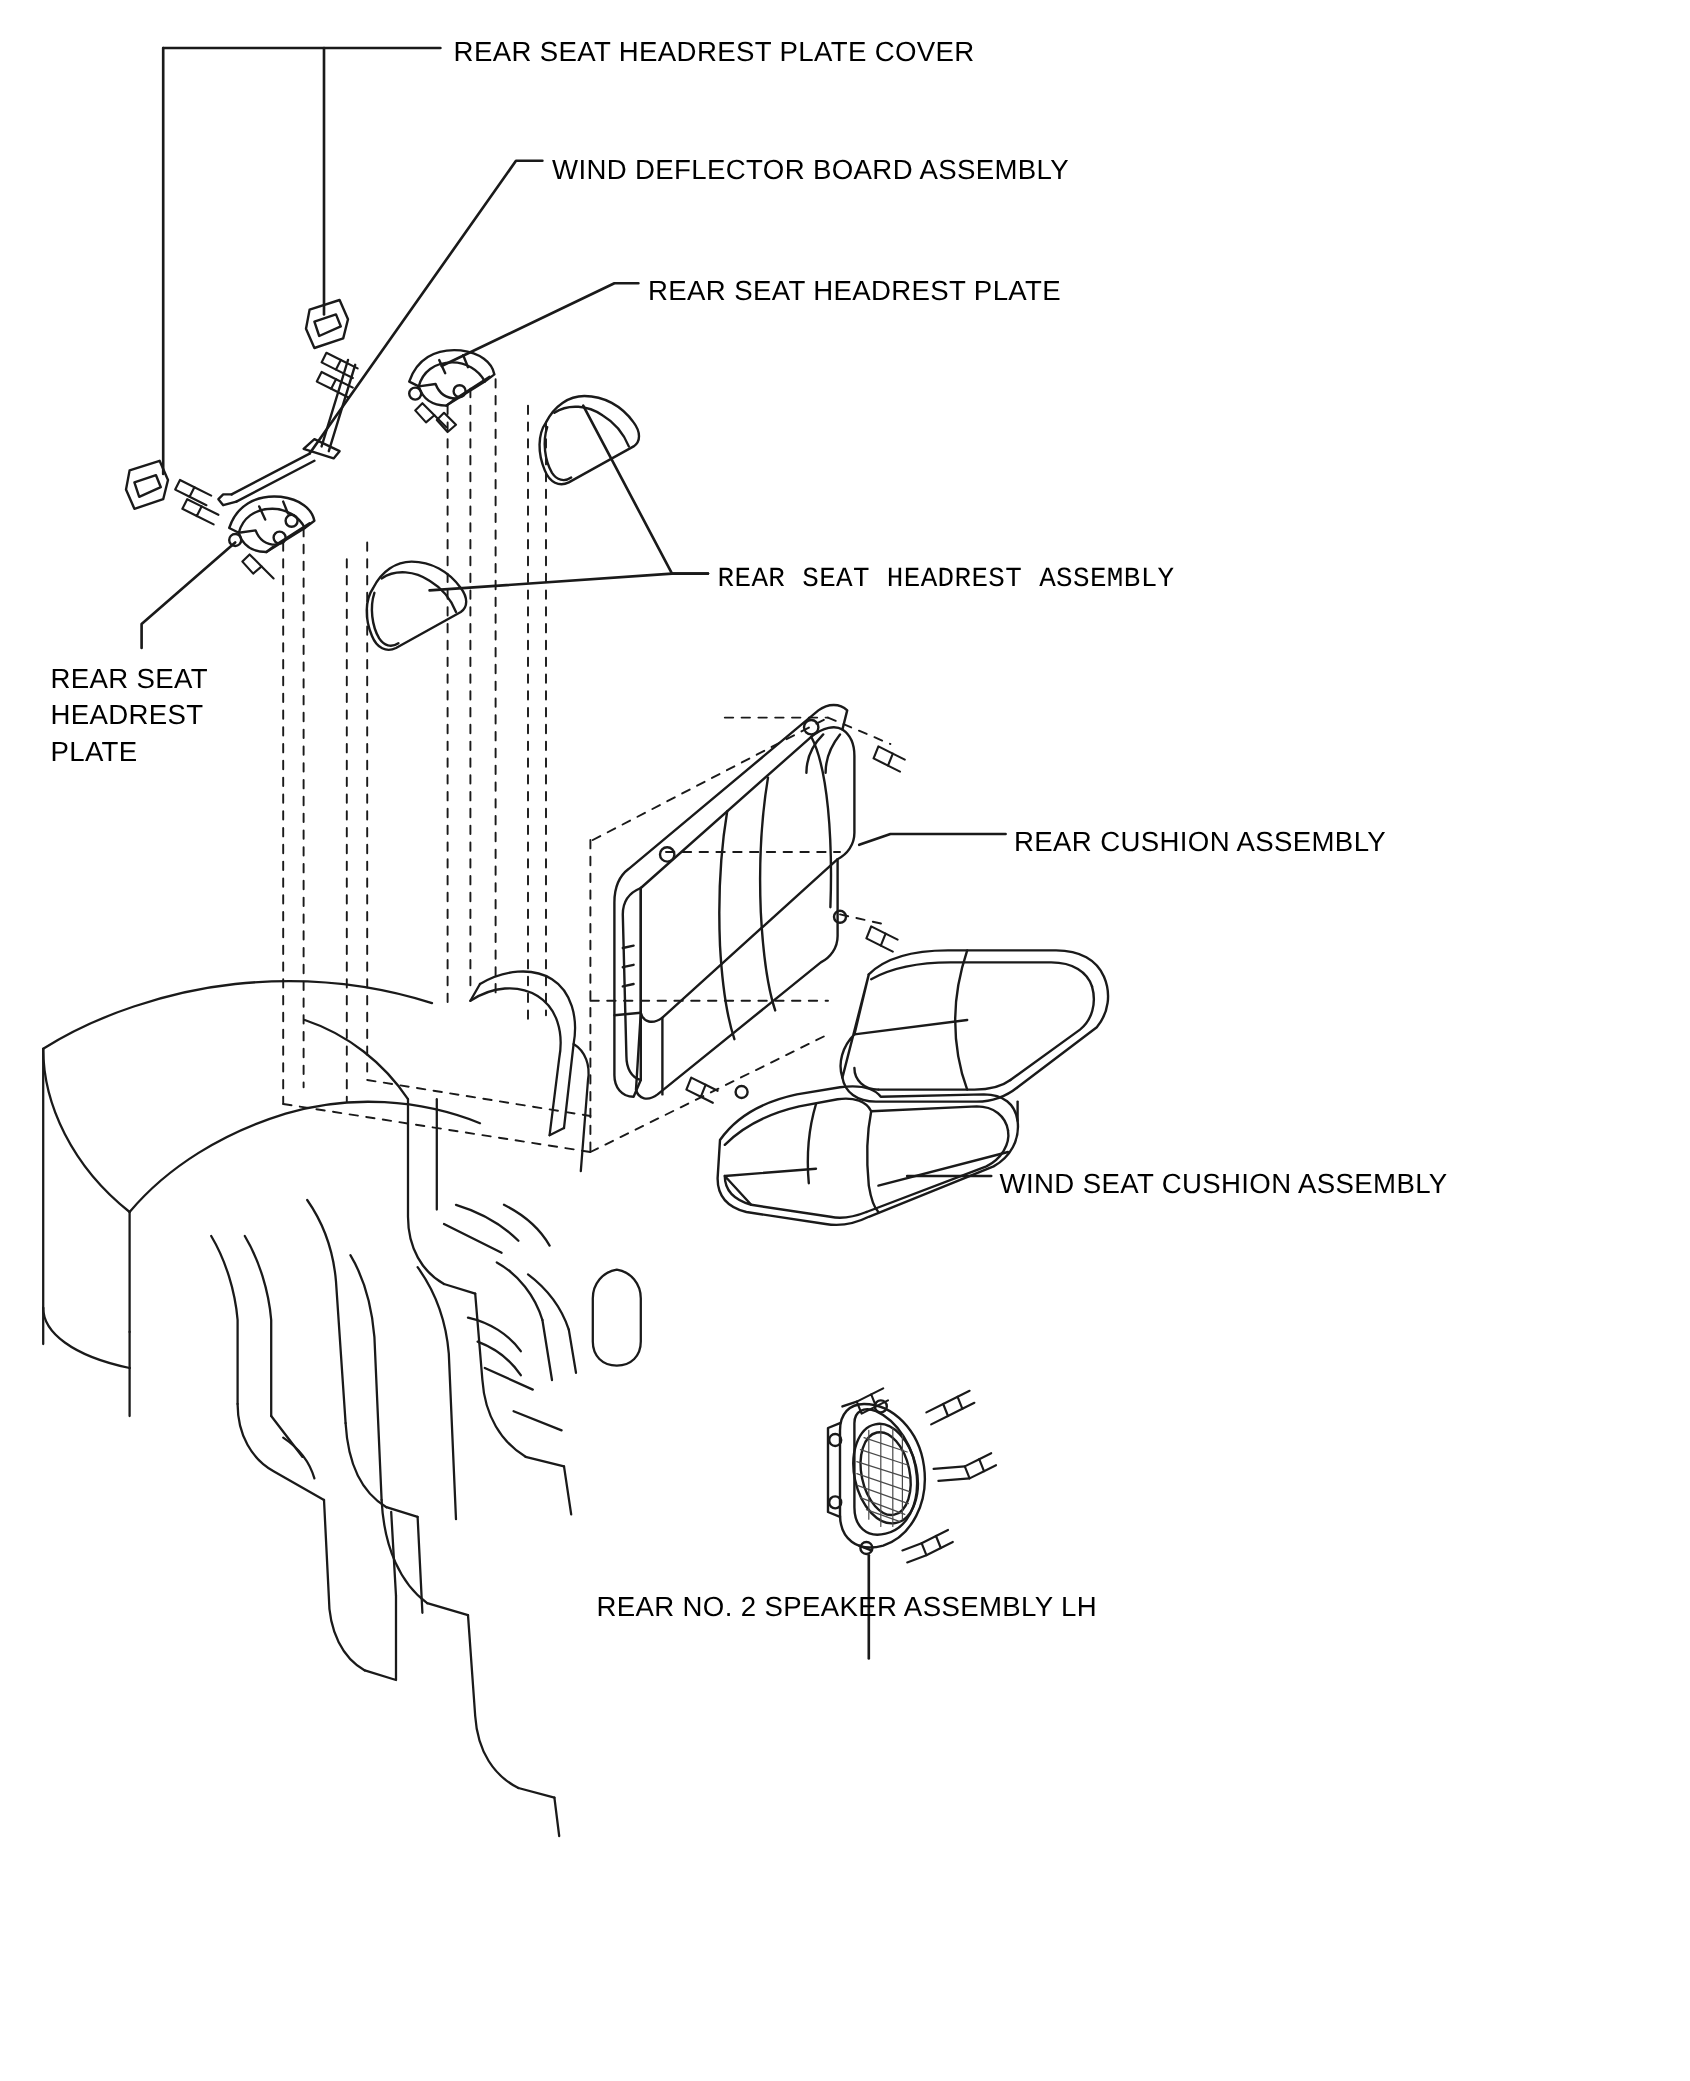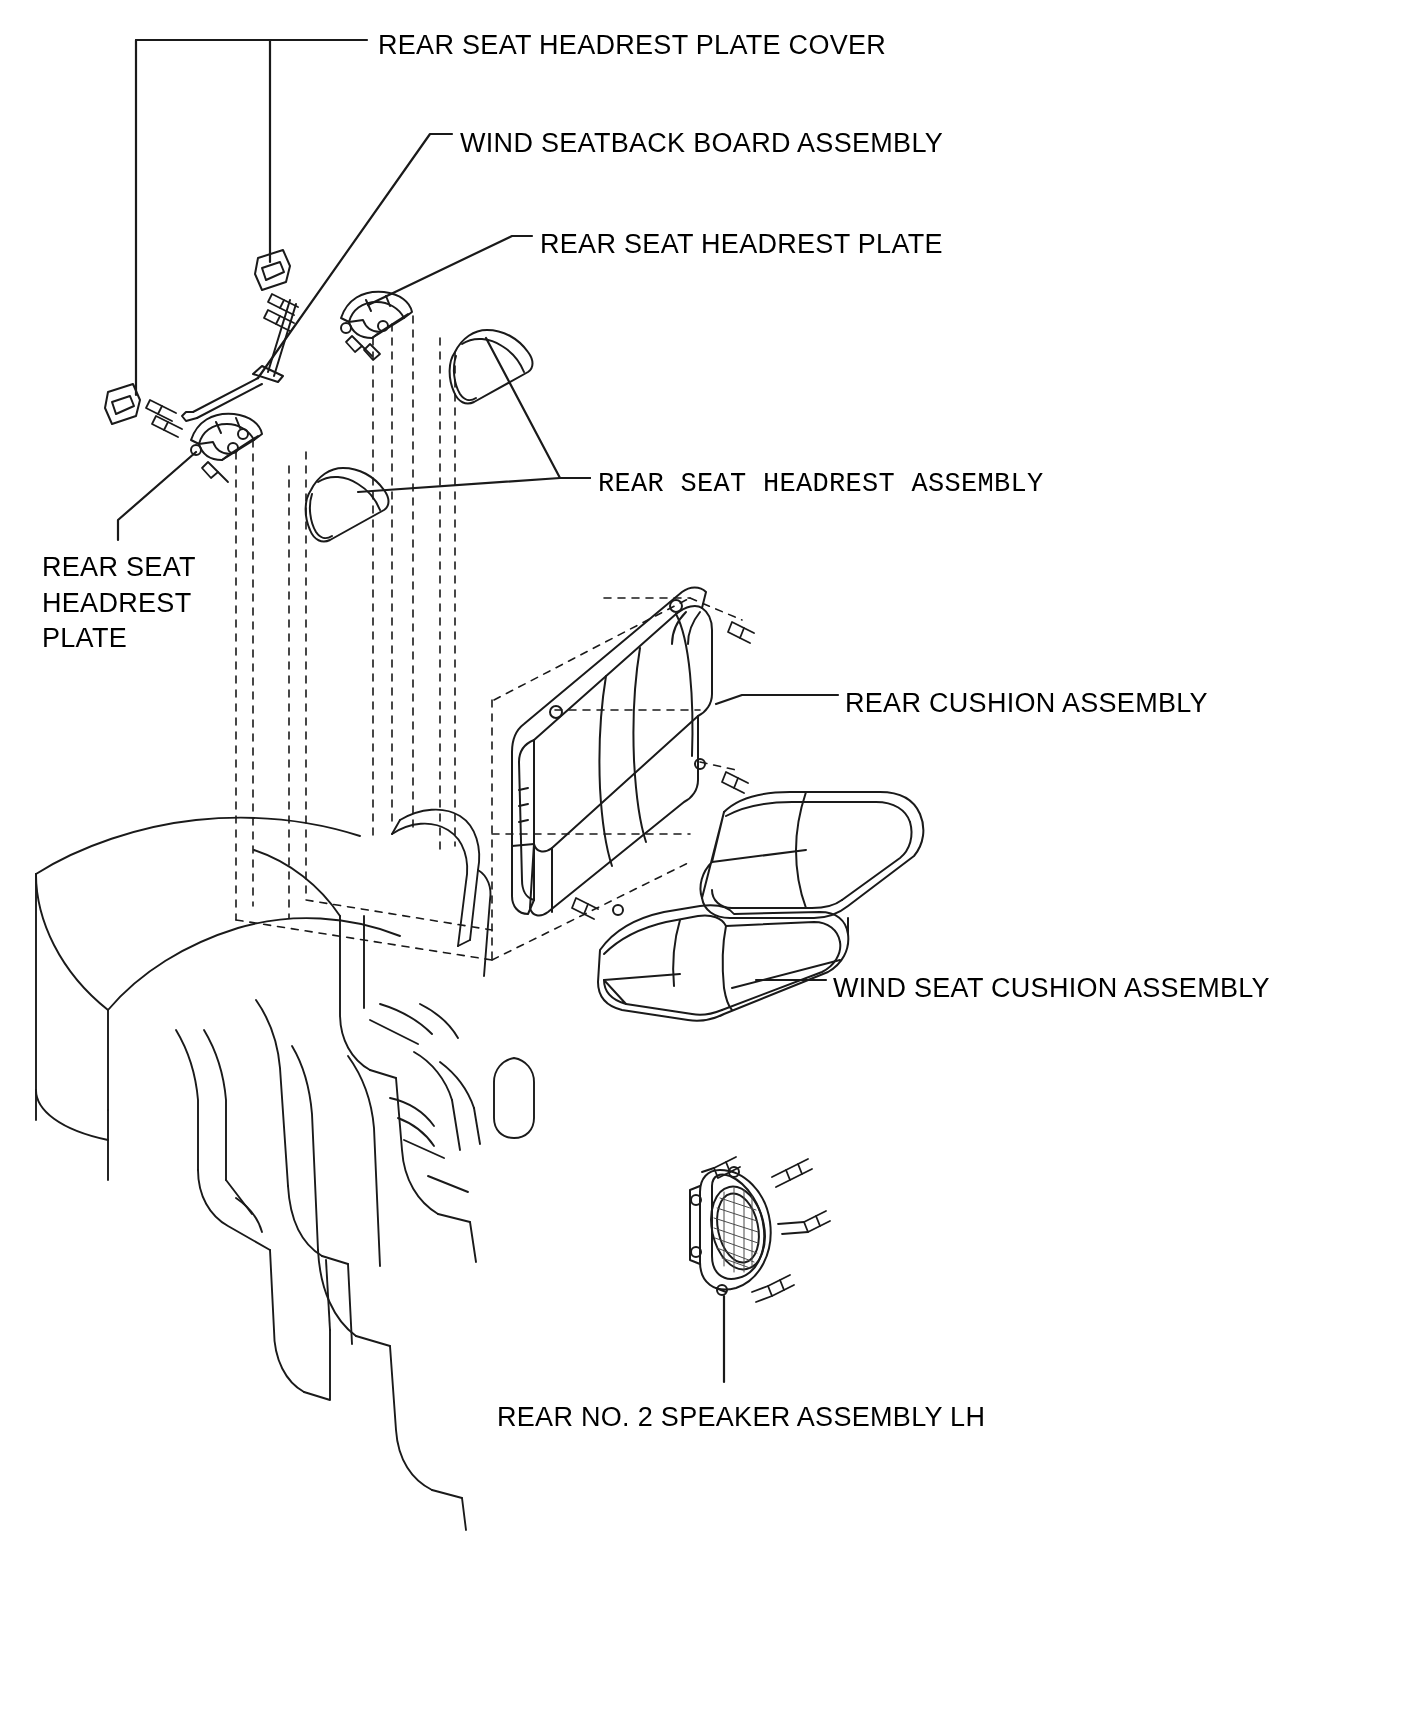--- a/index.html
+++ b/index.html
@@ -18,21 +18,21 @@
   .svg-layer {
     position: absolute;
     left: 0;
     top: 0;
     width: 1408px;
     height: 1734px;
   }
   .label {
     position: absolute;
     font-family: "Liberation Sans", sans-serif;
-    font-size: 27px;
+    font-size: 23px;
     letter-spacing: 0.3px;
     color: #000000;
     white-space: pre;
     line-height: 1.32;
   }
   .label.multi {
     white-space: pre-line;
   }
 </style>
 </head>
@@ -311,29 +311,29 @@
         <path d="M772 1296 L756 1302"></path>
         <path d="M780 1280 L790 1275"></path>
         <path d="M784 1290 L794 1285"></path>
       </g>
 
     </g>
   </svg>
 
   <div class="label" style="left:378px; top:28px;">REAR SEAT HEADREST PLATE COVER</div>
 
-  <div class="label" style="left:460px; top:126px;">WIND SEATBACK BOARD ASSEMBLY</div>
+  <div class="label" style="left:460px; top:126px;">WIND DEFLECTOR BOARD ASSEMBLY</div>
 
   <div class="label" style="left:540px; top:227px;">REAR SEAT HEADREST PLATE</div>
 
   <div class="label" style="left:598px; top:467px;font-family:Liberation Mono, monospace;">REAR SEAT HEADREST ASSEMBLY</div>
 
   <div class="label multi" style="left:42px; top:550px;">REAR SEAT
 HEADREST
 PLATE</div>
 
   <div class="label" style="left:845px; top:686px;">REAR CUSHION ASSEMBLY</div>
 
   <div class="label" style="left:833px; top:971px;">WIND SEAT CUSHION ASSEMBLY</div>
 
-  <div class="label" style="left:497px; top:1400px;">REAR NO. 2 SPEAKER ASSEMBLY LH</div>
+  <div class="label" style="left:497px; top:1324px;">REAR NO. 2 SPEAKER ASSEMBLY LH</div>
 
 </div>
 
 </body></html>

